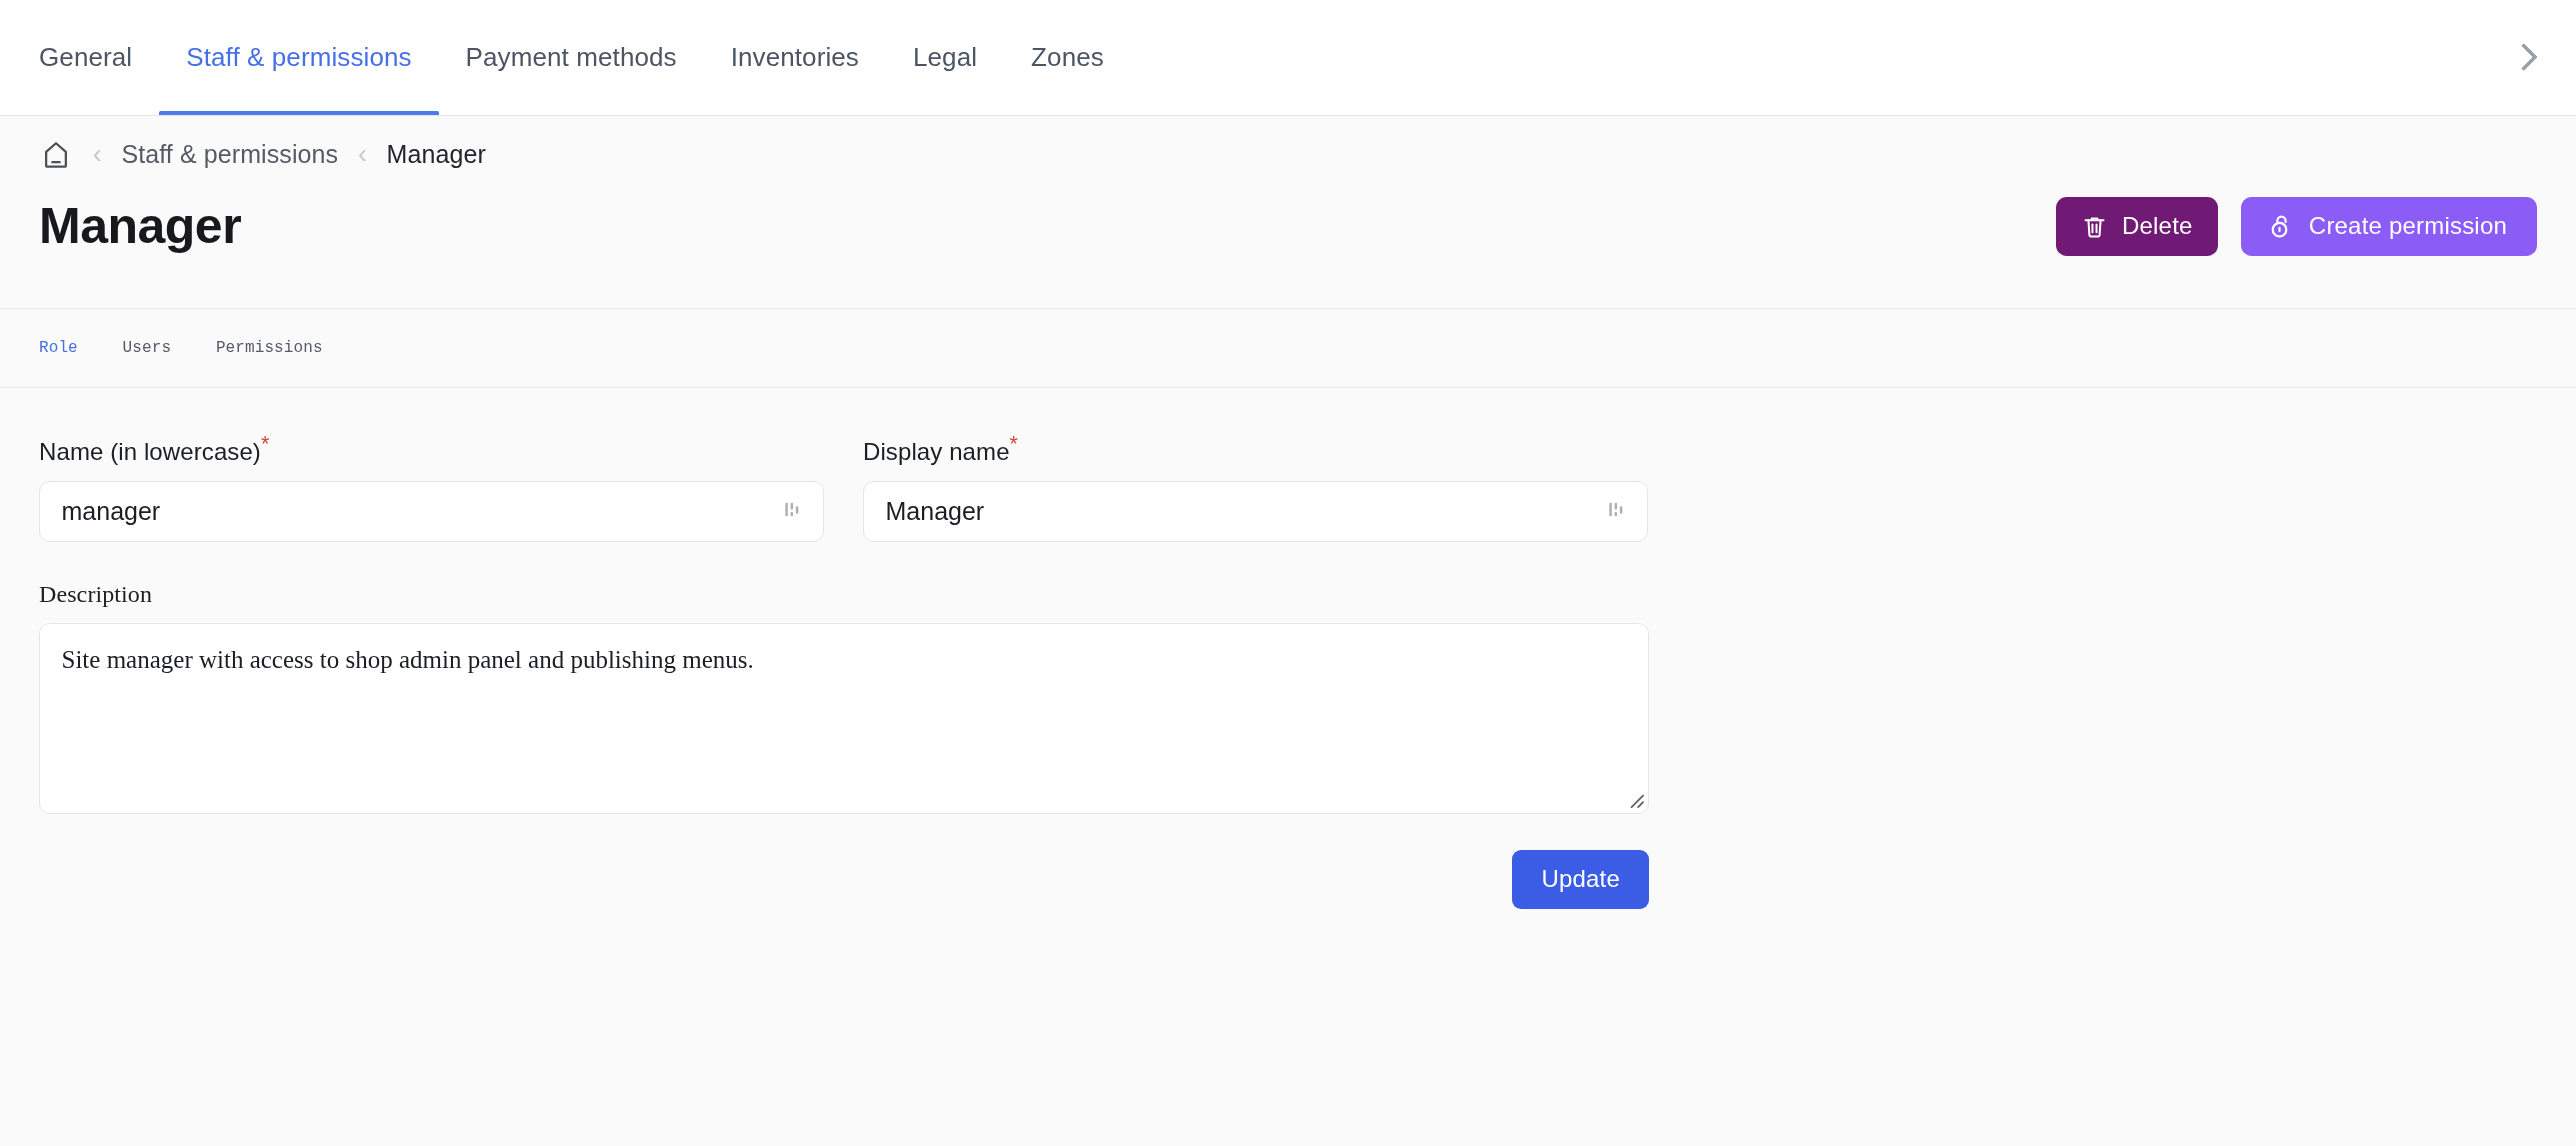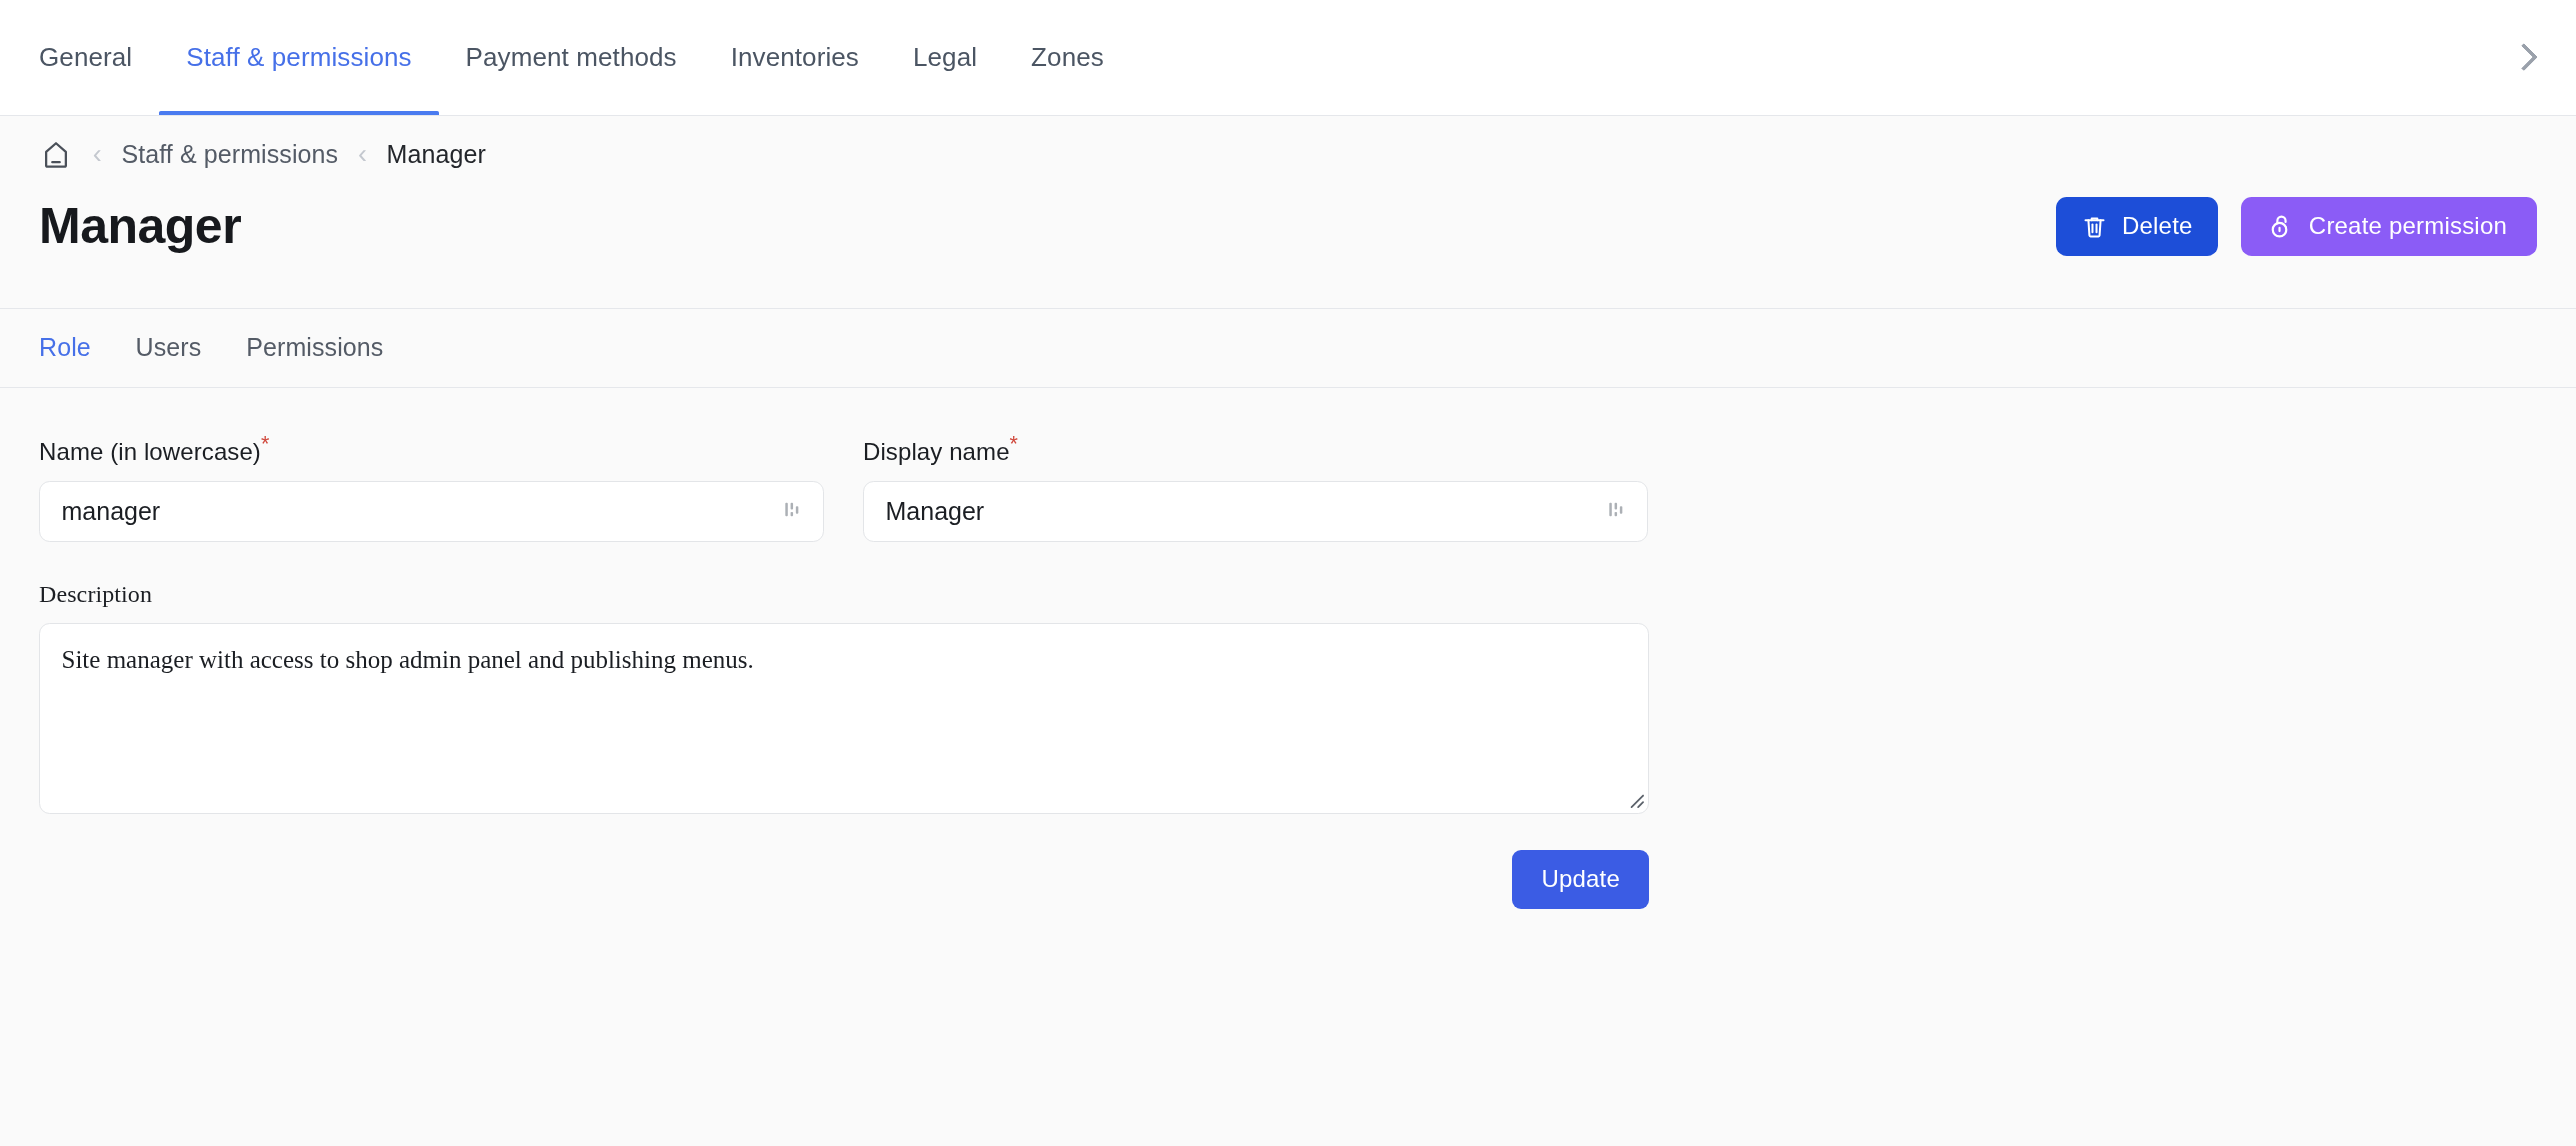--- a/index.html
+++ b/index.html
@@ -134,39 +134,40 @@
     border-radius: 10.7px;
     cursor: pointer;
     font-family: inherit;
     color: #ffffff;
     font-size: 24px;
     letter-spacing: 0.2px;
     padding: 0 25px;
     height: 59px;
     white-space: nowrap;
   }
-  .btn-delete { background: #1d4ed8; }
+  .btn-delete { background: #701a75; }
   .btn-create { background: #8b5cf6; padding: 0 30px 0 25px; }
 
   
   .subtabs {
     background: #fafafa;
     border-bottom: 1.8px solid #e5e7eb;
     padding: 0 39px;
     height: 79px;
     display: flex;
     align-items: center;
     gap: 0;
   }
   .sub-tab {
-    font-size: 25px;
+    font-size: 16px;
     color: #545b66;
     cursor: pointer;
     padding: 0 22.4px;
     letter-spacing: 0.1px;
+    font-family: Liberation Mono, monospace;
   }
   .sub-tab:first-child { padding-left: 0; }
   .sub-tab.active { color: #4670e8; }
 
   
   .form-area {
     padding: 50px 39px 0 39px;
     background: #fafafa;
   }
   .field-row {

